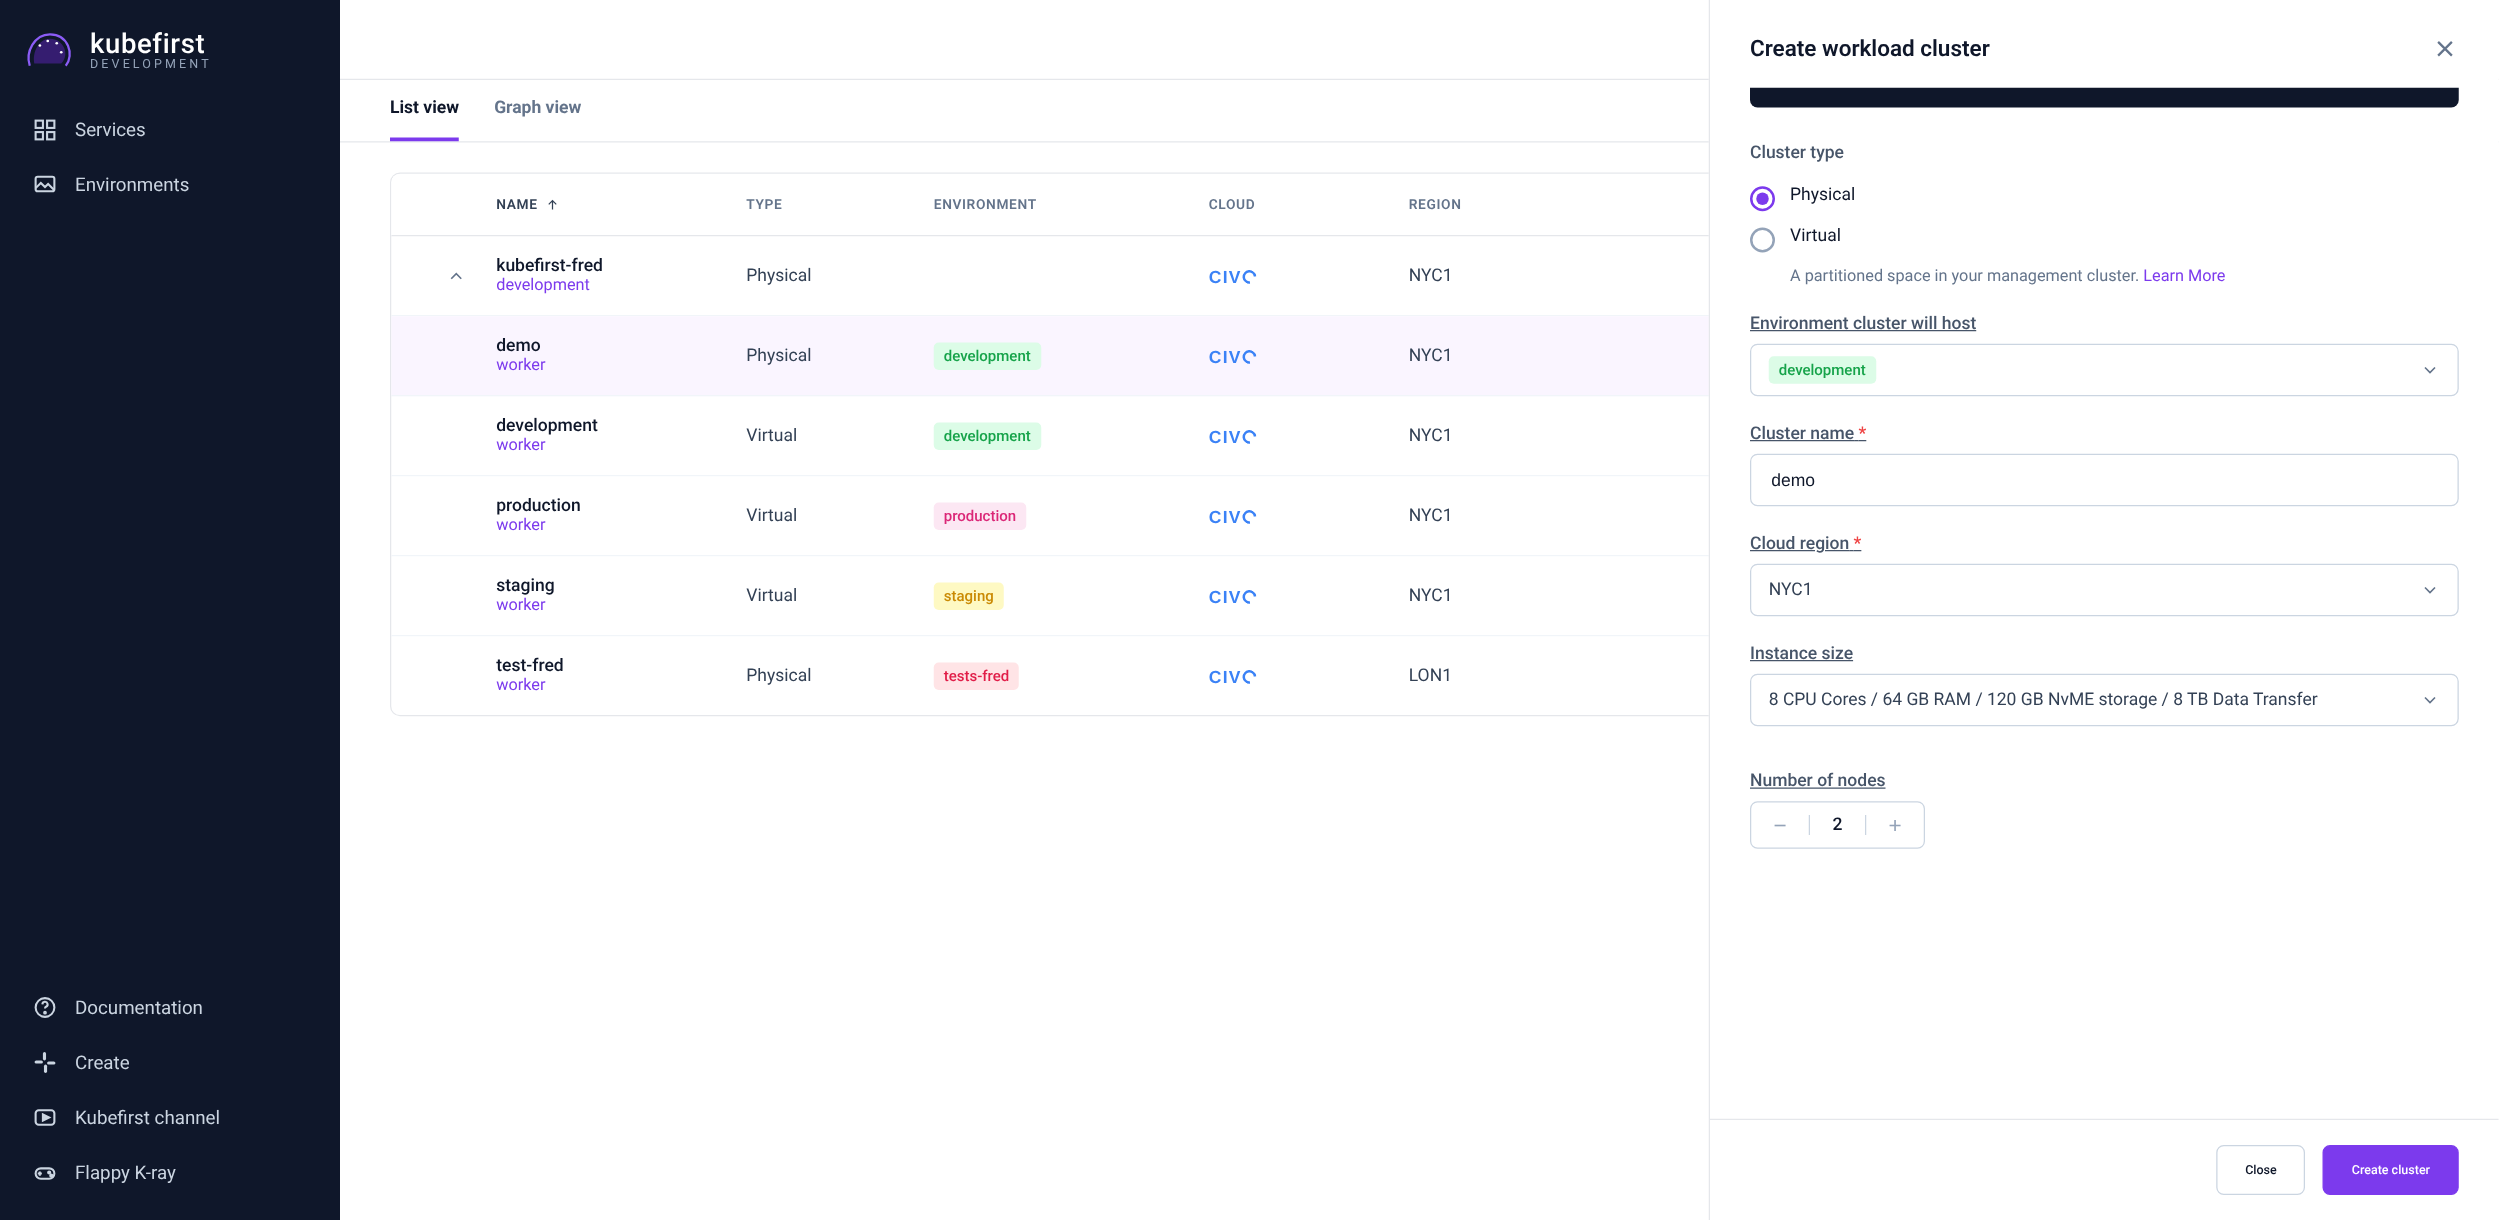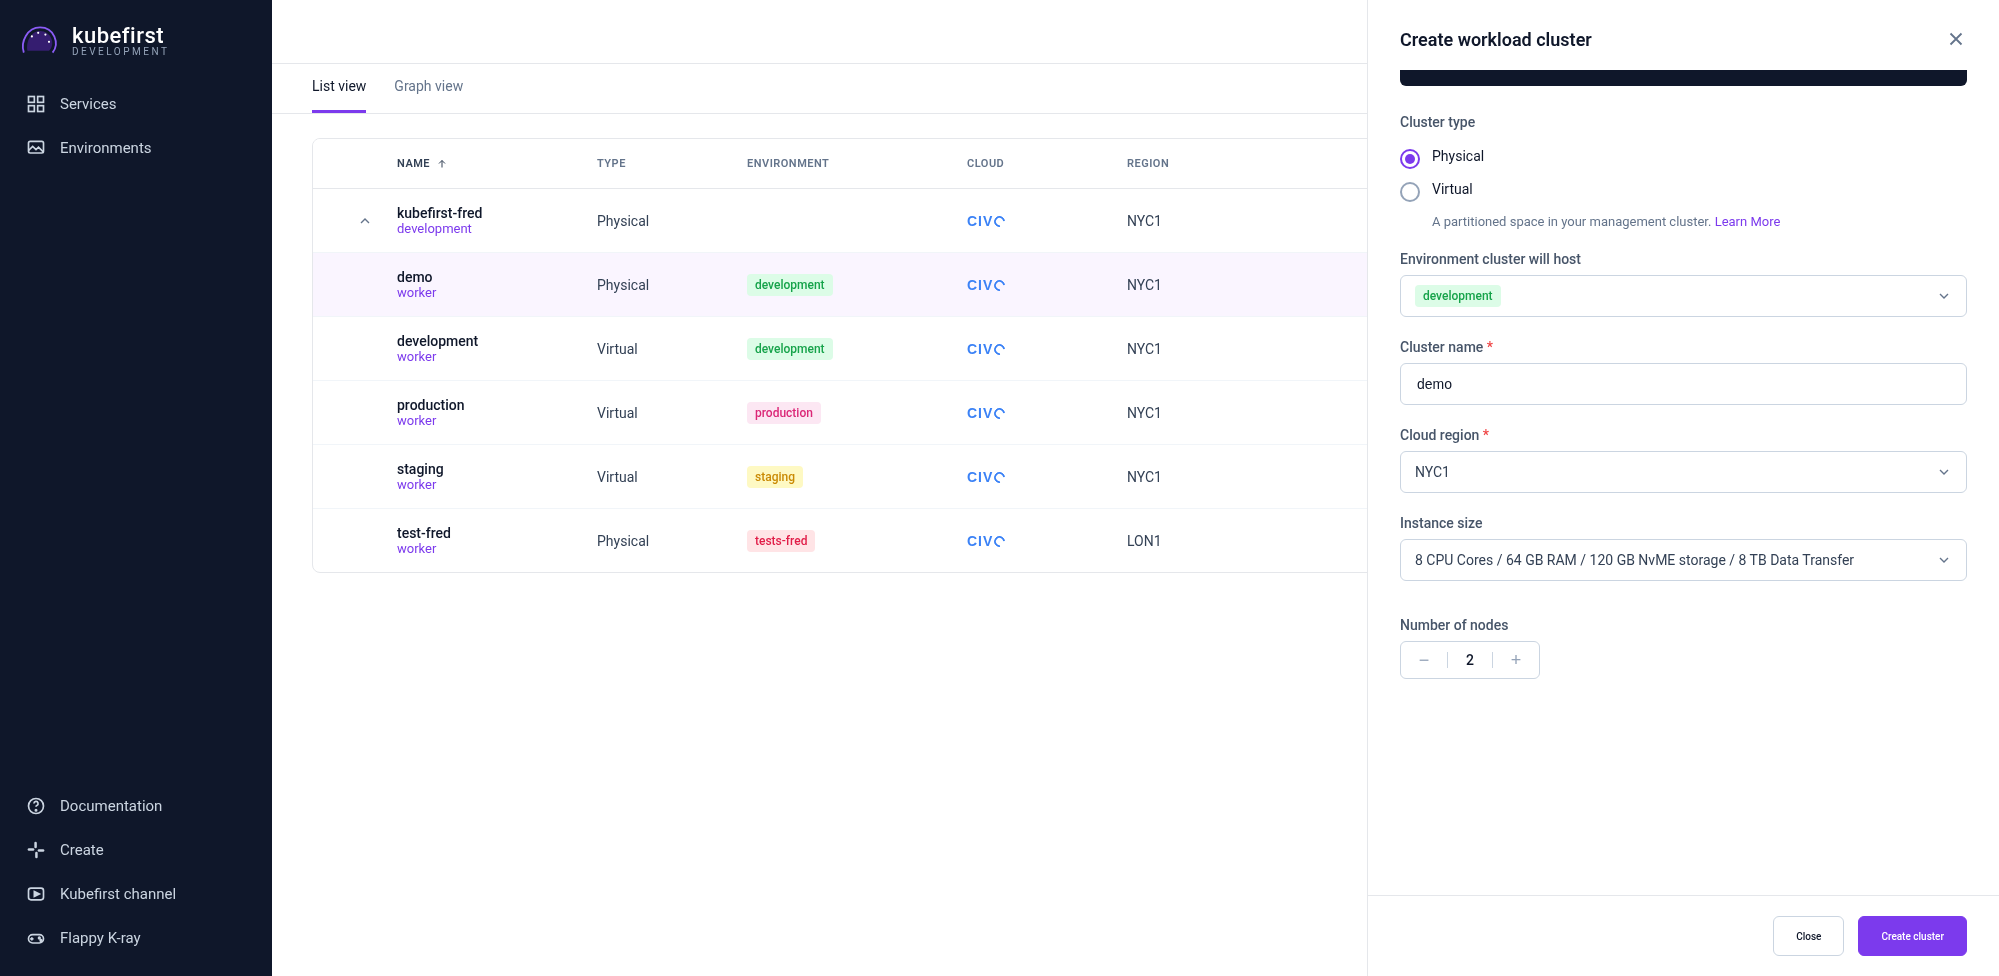--- a/index.html
+++ b/index.html
@@ -63,21 +63,21 @@
     background:#e5e7eb; color:#6b7280;
     display:flex; align-items:center; justify-content:center;
     font-style:italic; font-family:serif;
   }
   .tabs {
     display:flex; gap:28px; padding: 14px 40px 0 40px;
     border-bottom:1px solid #e5e7eb;
   }
   .tab {
     padding:0 0 16px 0;
-    font-weight:400; color:#64748b; cursor:pointer;text-align:right;
+    font-weight:700; color:#64748b; cursor:pointer;text-align:right;
   }
   .tab.active { color:#0f172a; border-bottom:3px solid #7c3aed; }
   .content {
     padding: 24px 40px;
     flex:1;
   }
   .table-wrap {
     border:1px solid #e5e7eb;
     border-radius:8px;
     overflow:hidden;
@@ -173,21 +173,21 @@
     width:20px;height:20px;border-radius:50%;
     border:2px solid #94a3b8; display:flex;align-items:center;justify-content:center;
     flex-shrink:0; margin-top:1px;
     cursor:pointer;
   }
   .radio-outer.checked { border-color:#7c3aed;}
   .radio-inner{width:10px;height:10px;border-radius:50%;background:#7c3aed;}
   .radio-label { color:#0f172a;}
   .radio-help { color:#64748b; font-size:13px; margin:6px 0 18px 32px;}
   .radio-help a { color:#7c3aed; text-decoration:none; cursor:pointer;text-align:right;}
-  .field-label { color:#475569; font-weight:500; margin:22px 0 8px;}
+  .field-label { color:#475569; font-weight:500; margin:22px 0 8px;text-decoration:underline;}
   .req { color:#ef4444;}
   .select, .input, .stepper {
     border:1px solid #cbd5e1; border-radius:6px;
     width:100%;
     display:flex; align-items:center;
     background:#fff;
   }
   .select { height:42px; padding:0 14px; justify-content:space-between; cursor:pointer;}
   .input { height:42px; padding:0 14px;}
   .input input {

